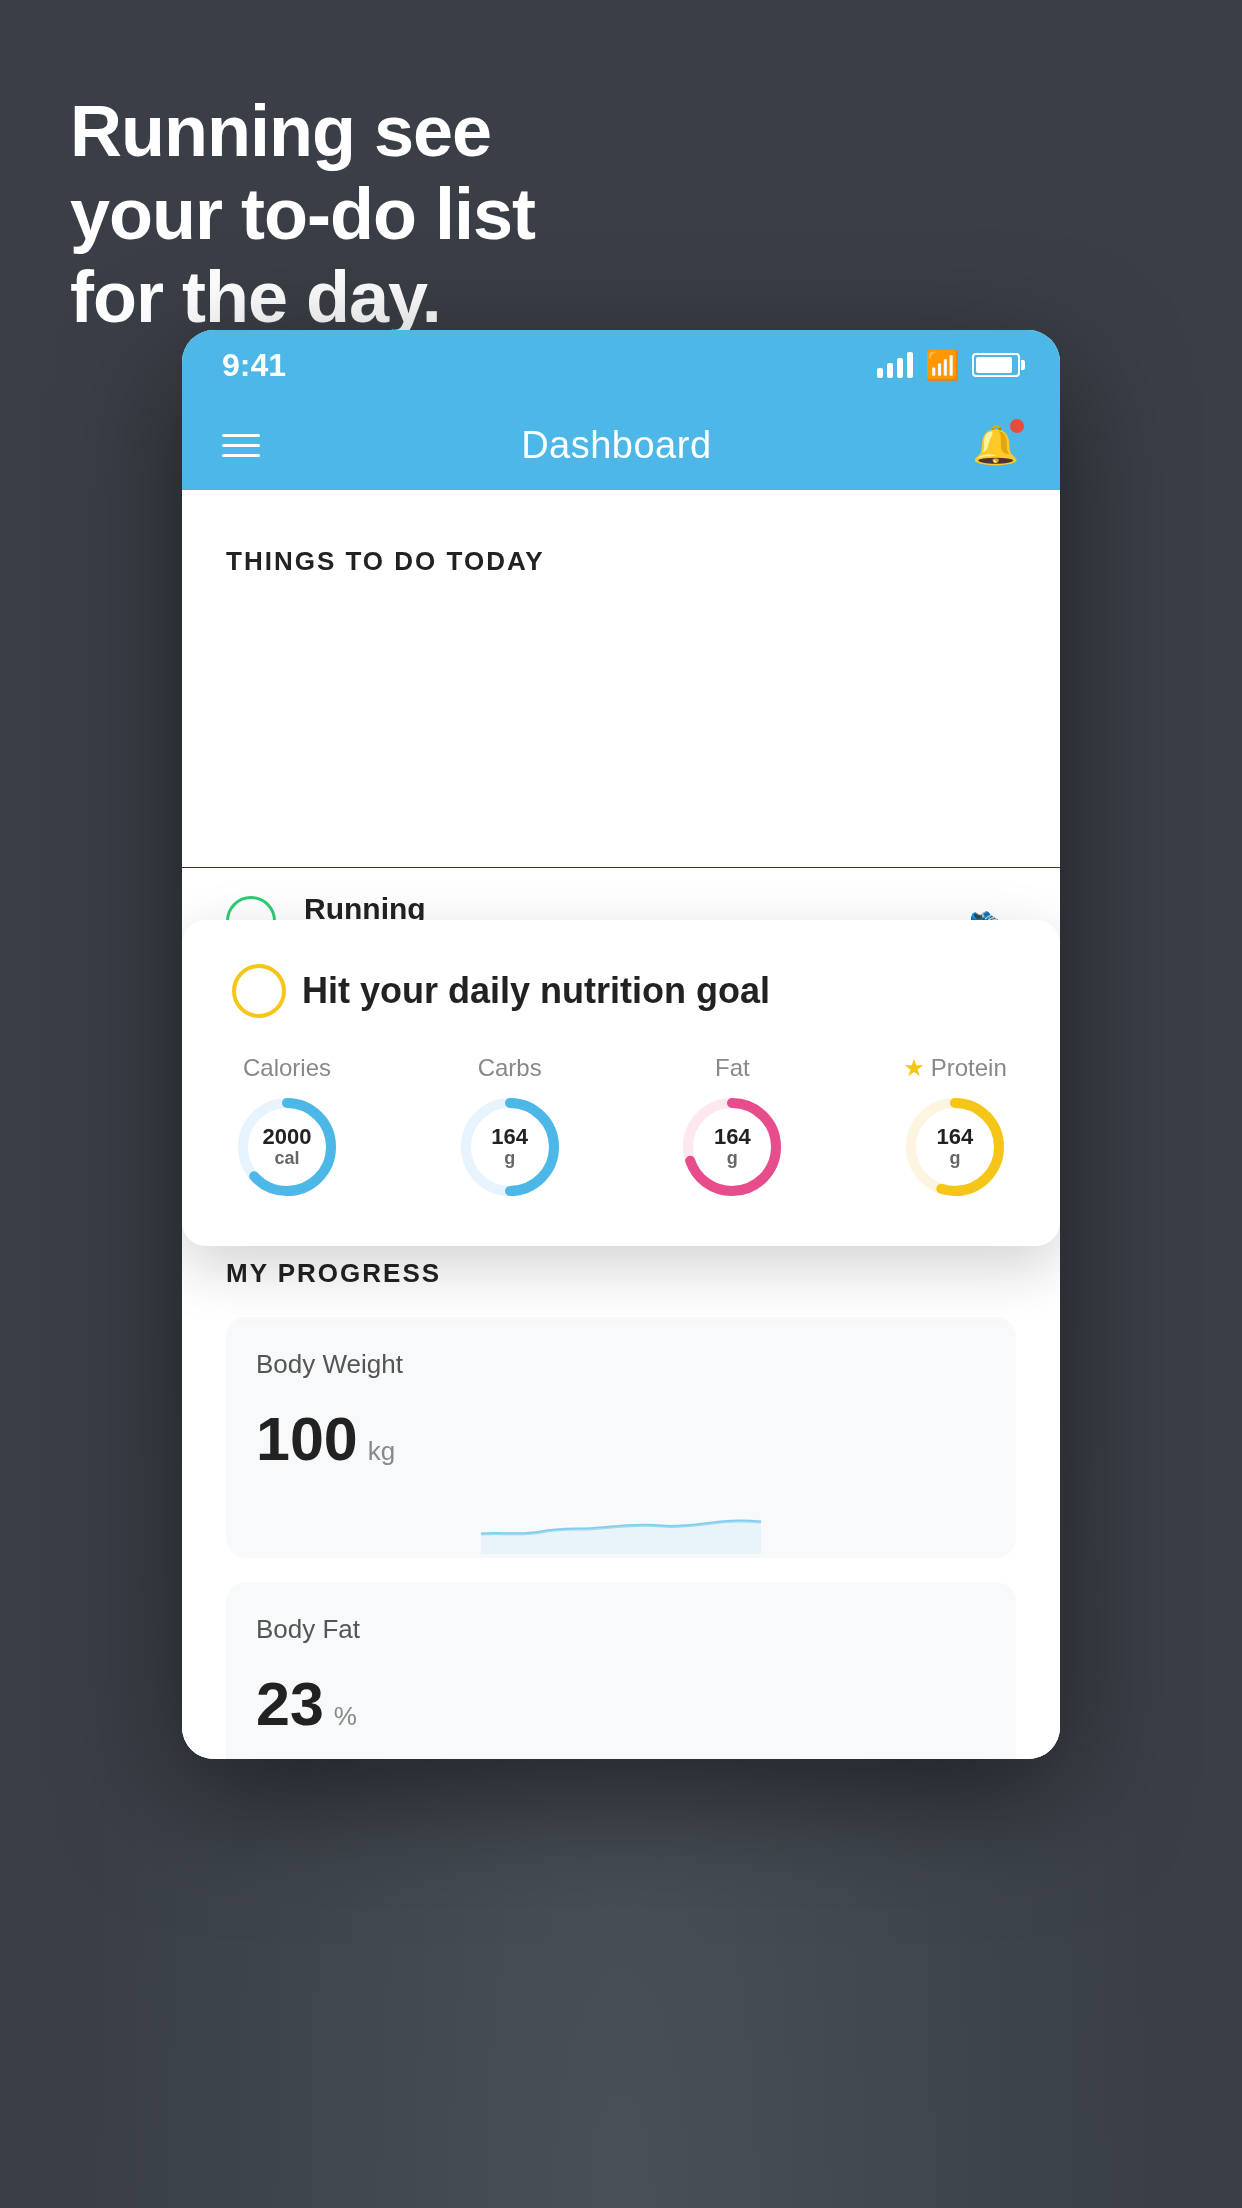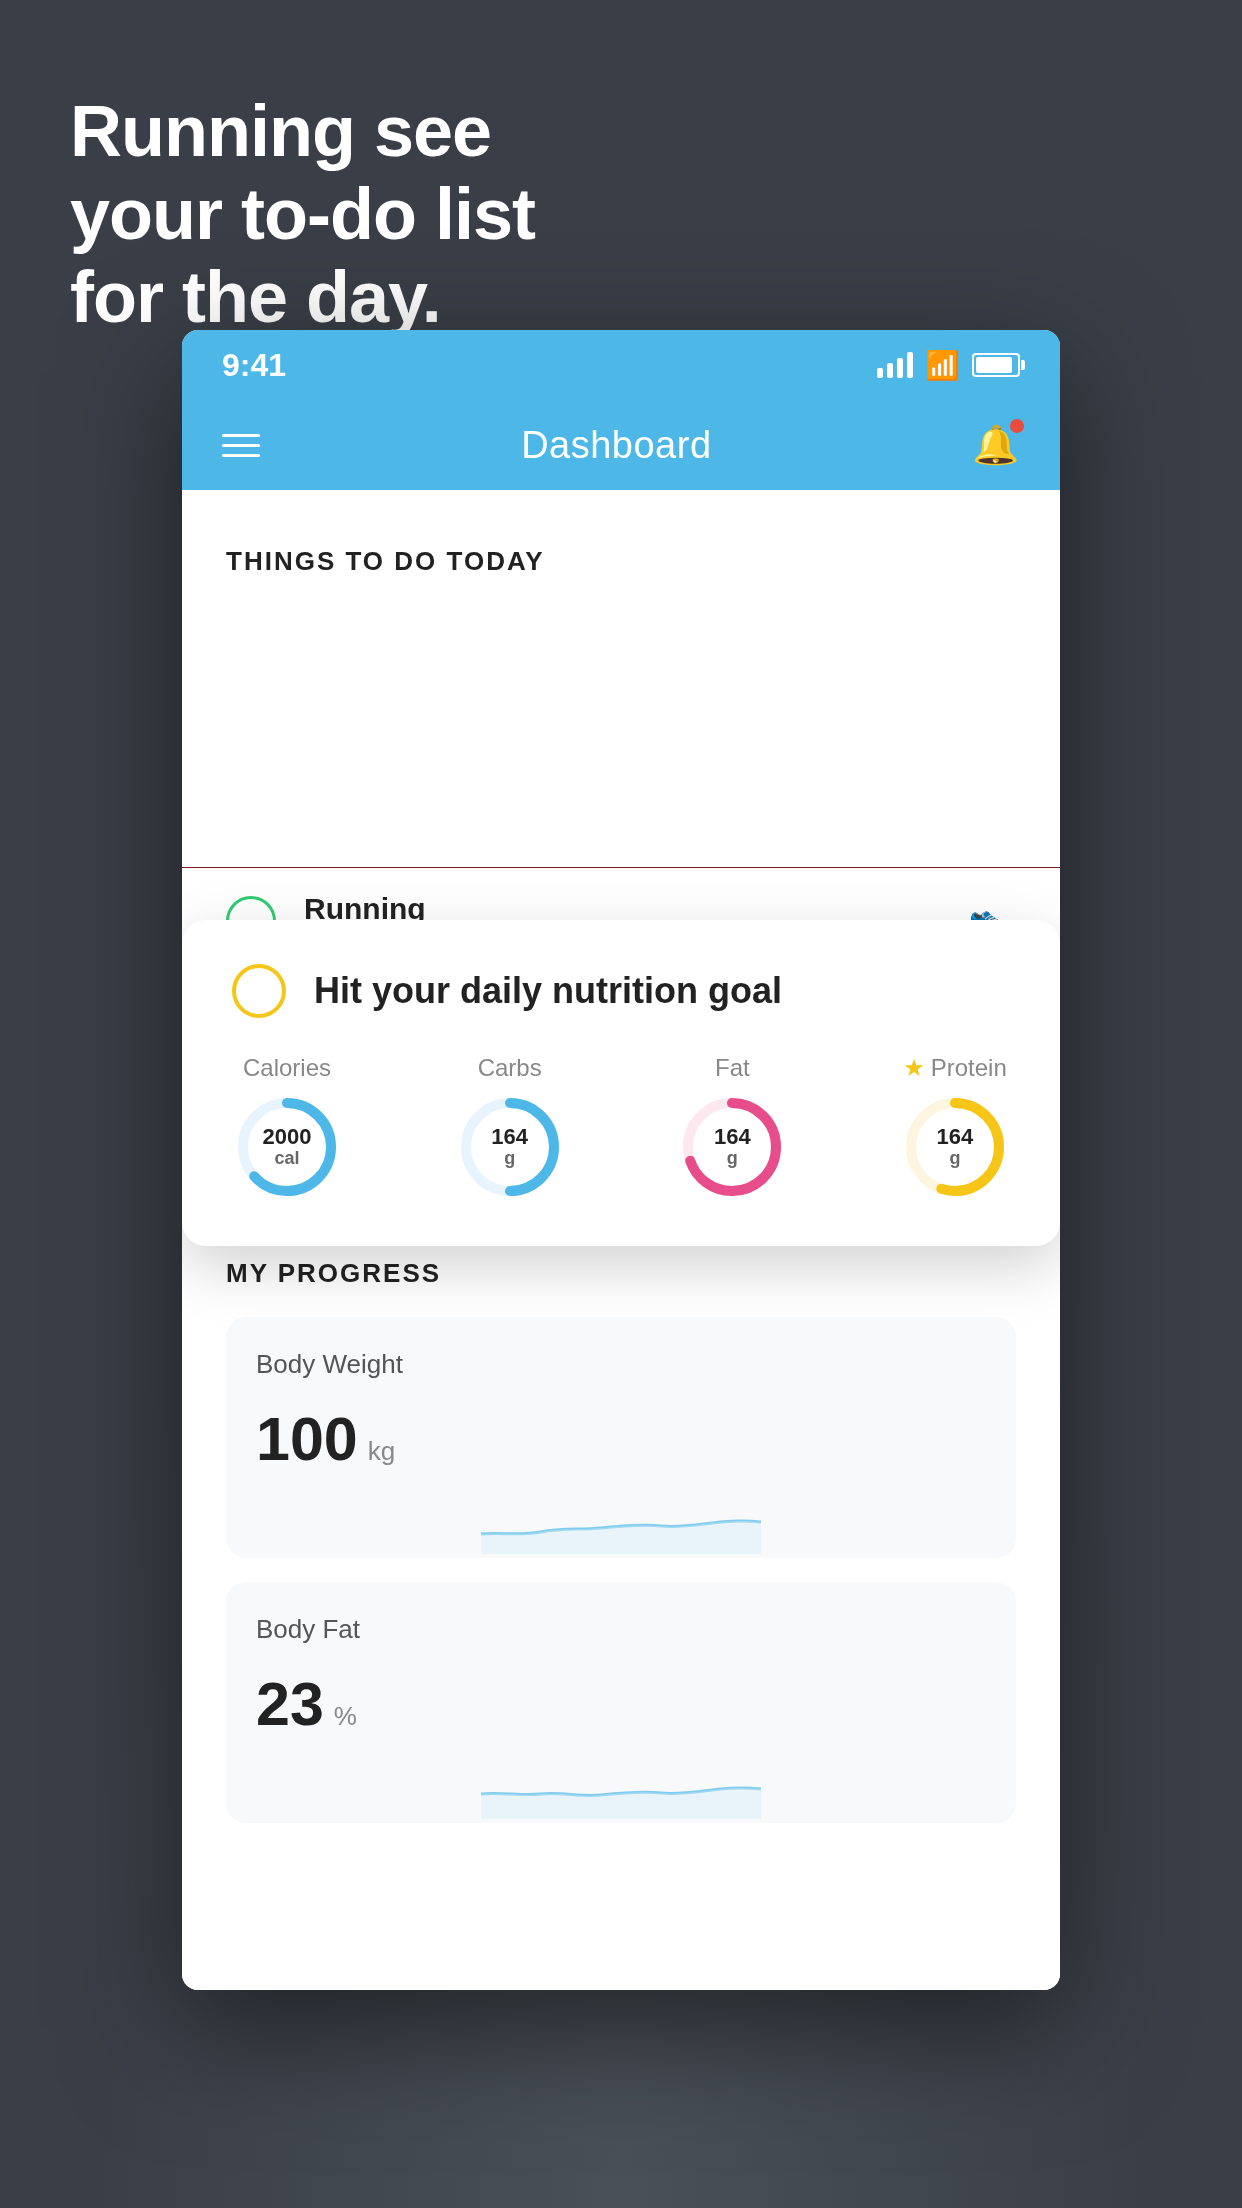--- a/index.html
+++ b/index.html
@@ -30,23 +30,23 @@
       letter-spacing: -1px;
       z-index: 2;
     }
 
     
     .phone {
       position: absolute;
       top: 330px;
       left: 182px;
       width: 878px;
-      height: 1660px;
+      height: 1429px;
       background: #f5f5f5;
-      border-radius: 16px;
+      border-radius: 32px;
       overflow: hidden;
       box-shadow: 0 40px 120px rgba(0,0,0,0.5);
       z-index: 3;
     }
 
     
     .status-bar {
       background: #4db8e8;
       height: 70px;
       display: flex;
@@ -179,21 +179,21 @@
       background: white;
       border-radius: 24px;
       padding: 44px 50px;
       box-shadow: 0 20px 60px rgba(0,0,0,0.18);
       margin: 0 30px;
     }
 
     .card-title-row {
       display: flex;
       align-items: center;
-      gap: 28px;
+      gap: 16px;
       margin-bottom: 36px;
     }
 
     .circle-check {
       width: 54px;
       height: 54px;
       border-radius: 50%;
       border: 4px solid #f5c518;
       flex-shrink: 0;
     }

